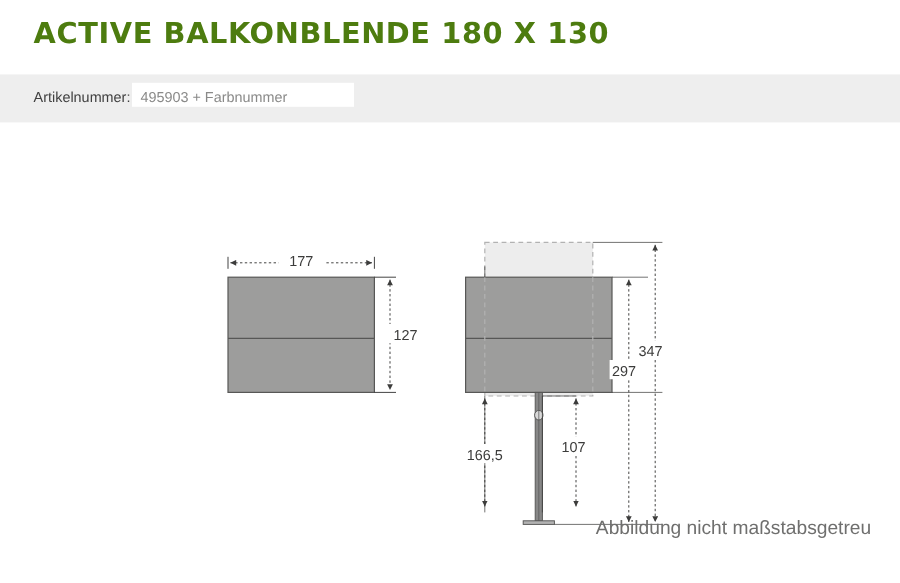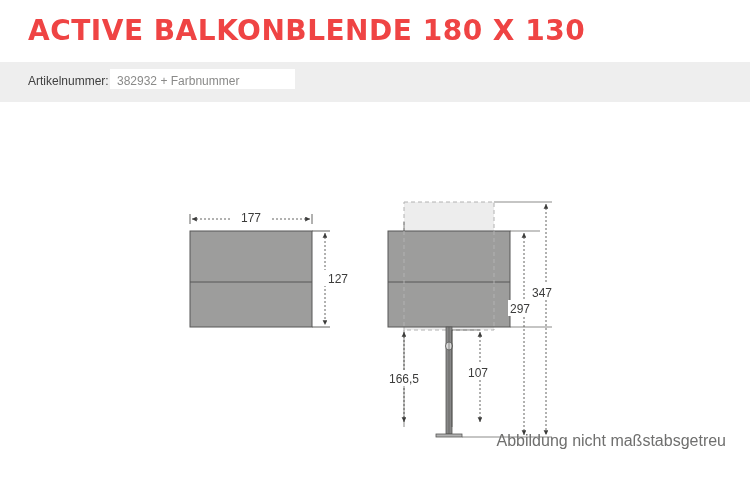--- a/index.html
+++ b/index.html
@@ -14,24 +14,24 @@
     color: #3c3c3b;
     overflow: hidden;
     position: relative;
   }
 
   
   .page-title {
     position: absolute;
     left: 28px;
     top: 14px;
-    font-size: 28px;
+    font-size: 24px;
     font-weight: bold;
     letter-spacing: 0.5px;
-    color: #ef4444;
+    color: #4d7c0f;
     text-transform: uppercase;
     font-family: "DejaVu Sans", sans-serif;
   }
 
   .article-bar {
     position: absolute;
     left: 0;
     top: 62px;
     width: 750px;
     height: 40px;
@@ -87,21 +87,21 @@
   }
 </style>
 </head>
 <body>
 
 <div class="page-title">ACTIVE BALKONBLENDE 180 X 130</div>
 
 <div class="article-bar"></div>
 <div class="article-label">Artikelnummer:</div>
 <div class="article-value-box"></div>
-<div class="article-value">382932 + Farbnummer</div>
+<div class="article-value">495903 + Farbnummer</div>
 
 <div class="drawing">
   <svg width="750" height="384" viewBox="0 0 750 384" xmlns="http://www.w3.org/2000/svg">
     <defs>
       <marker id="arrEnd" markerWidth="8" markerHeight="8" refX="6" refY="3" orient="auto" markerUnits="strokeWidth">
         <path d="M0,0 L6,3 L0,6 z" fill="#3c3c3b"></path>
       </marker>
       <marker id="arrStart" markerWidth="8" markerHeight="8" refX="0" refY="3" orient="auto" markerUnits="strokeWidth">
         <path d="M6,0 L0,3 L6,6 z" fill="#3c3c3b"></path>
       </marker>

